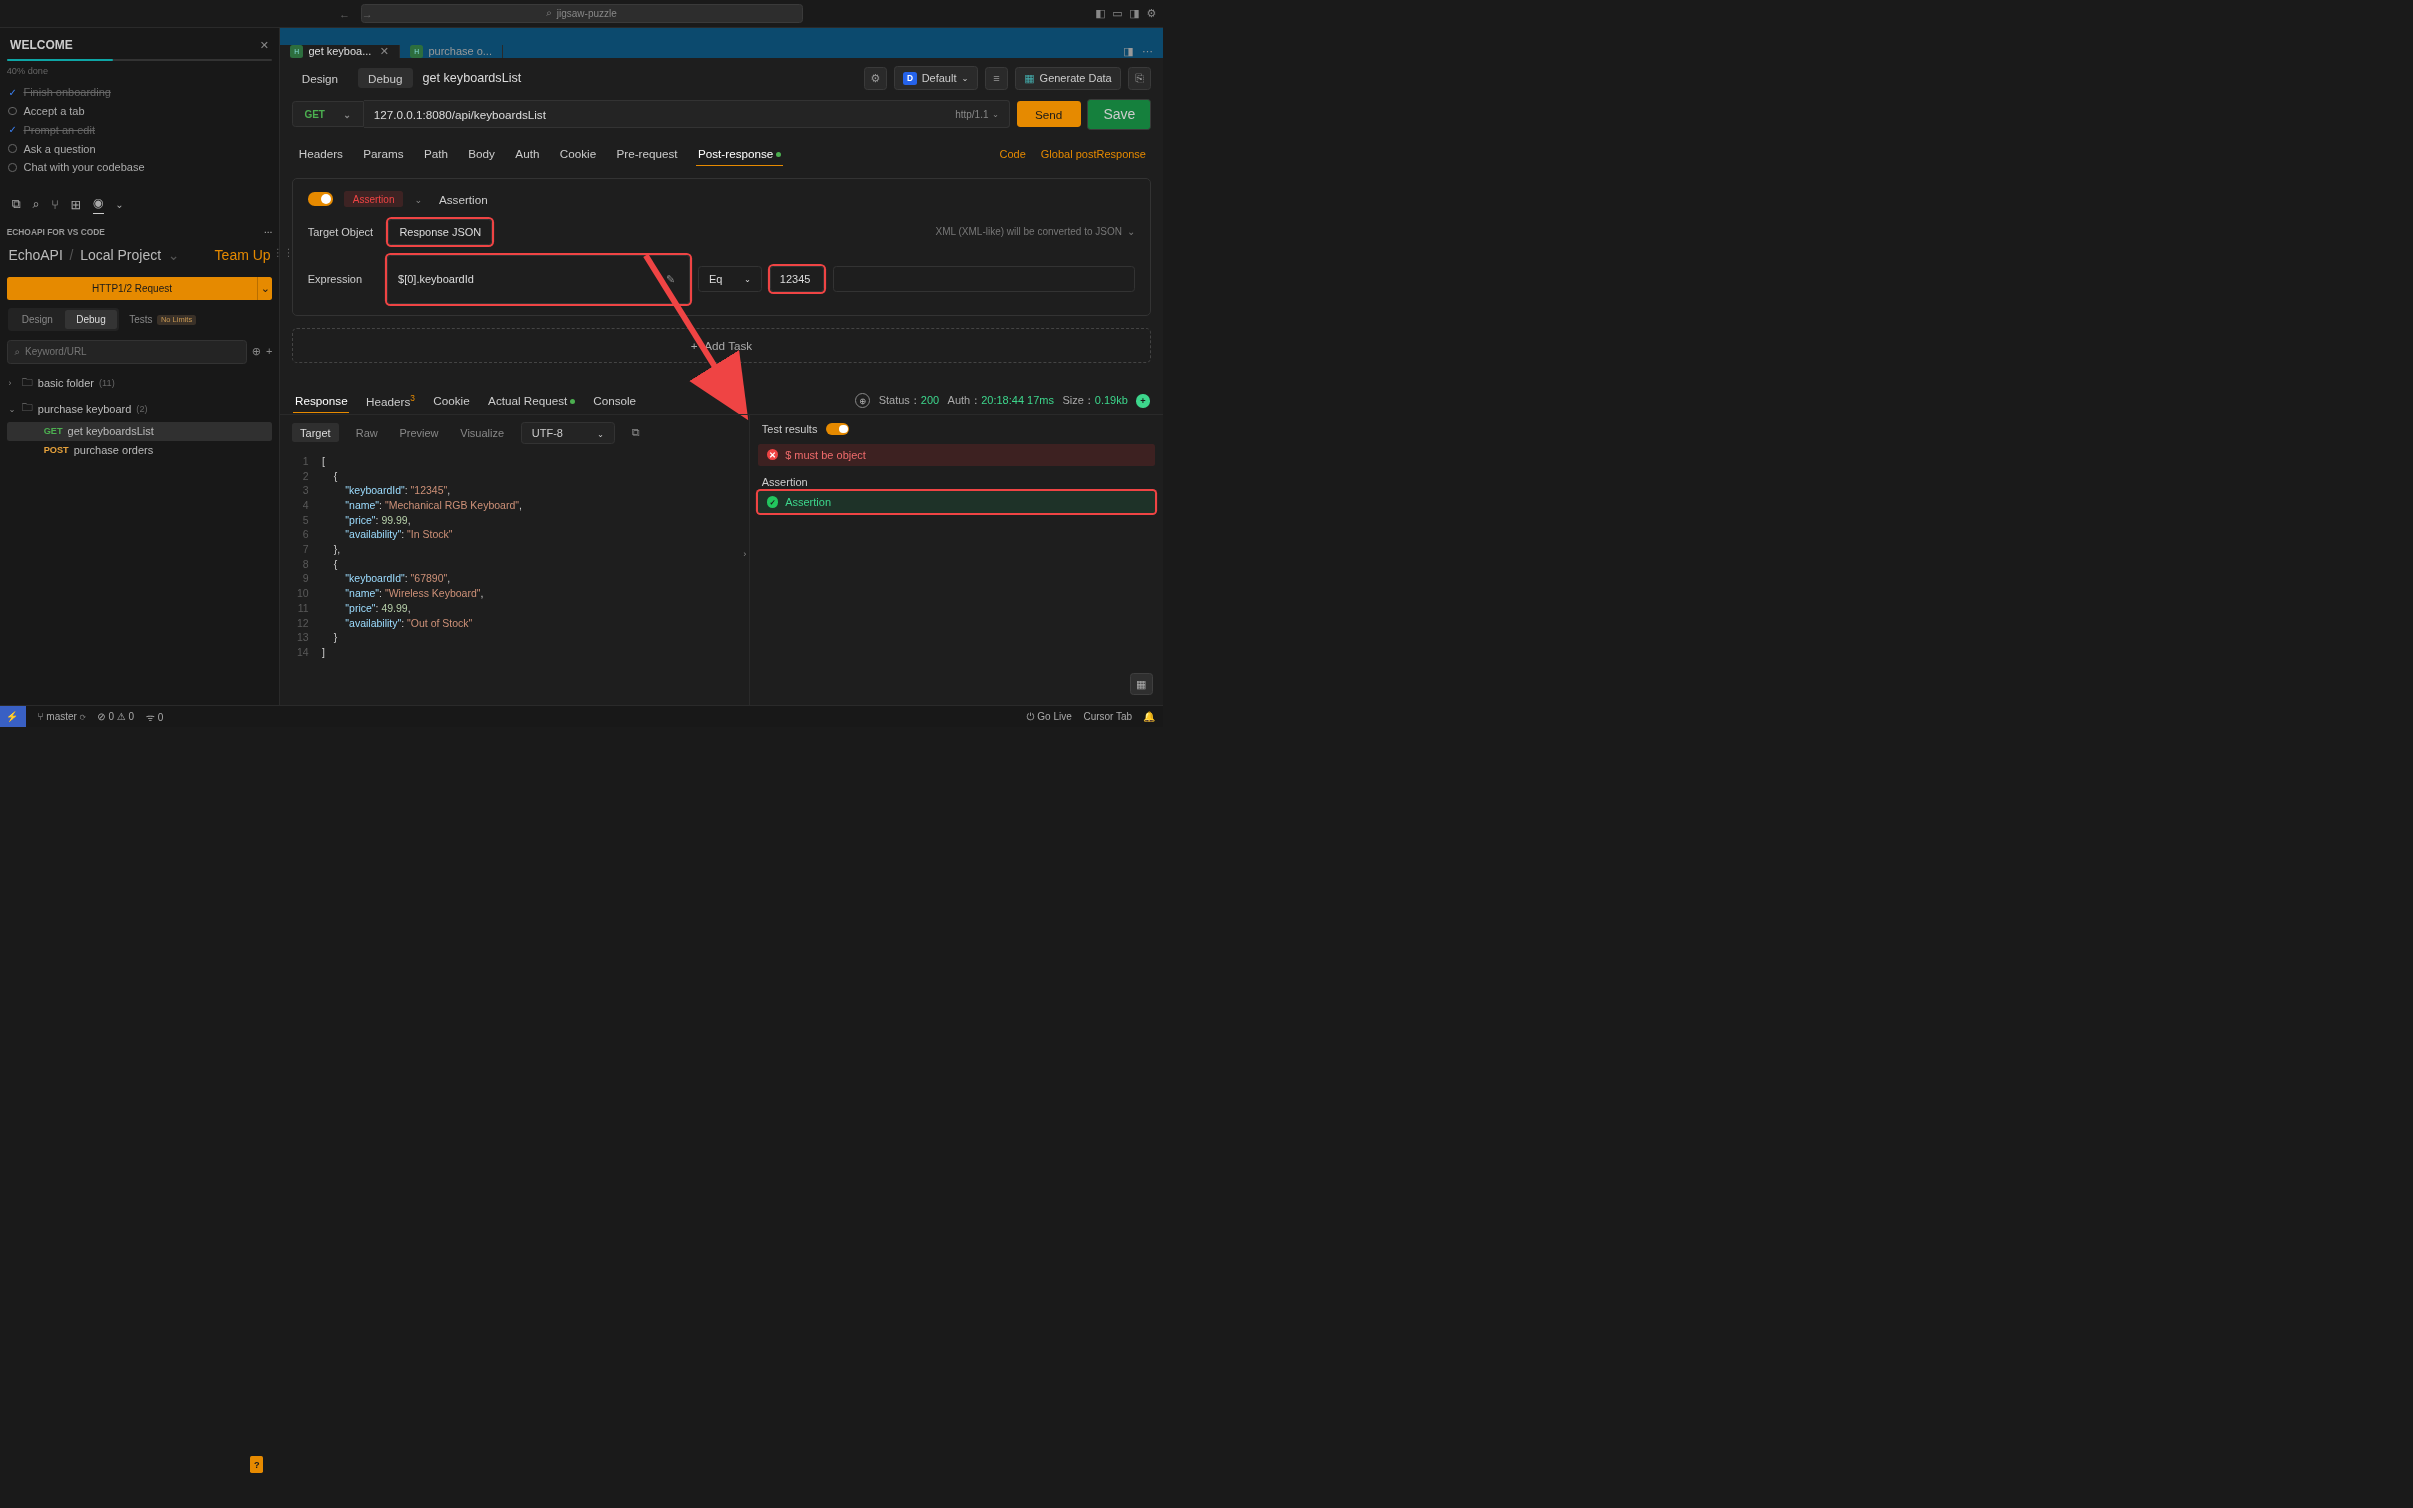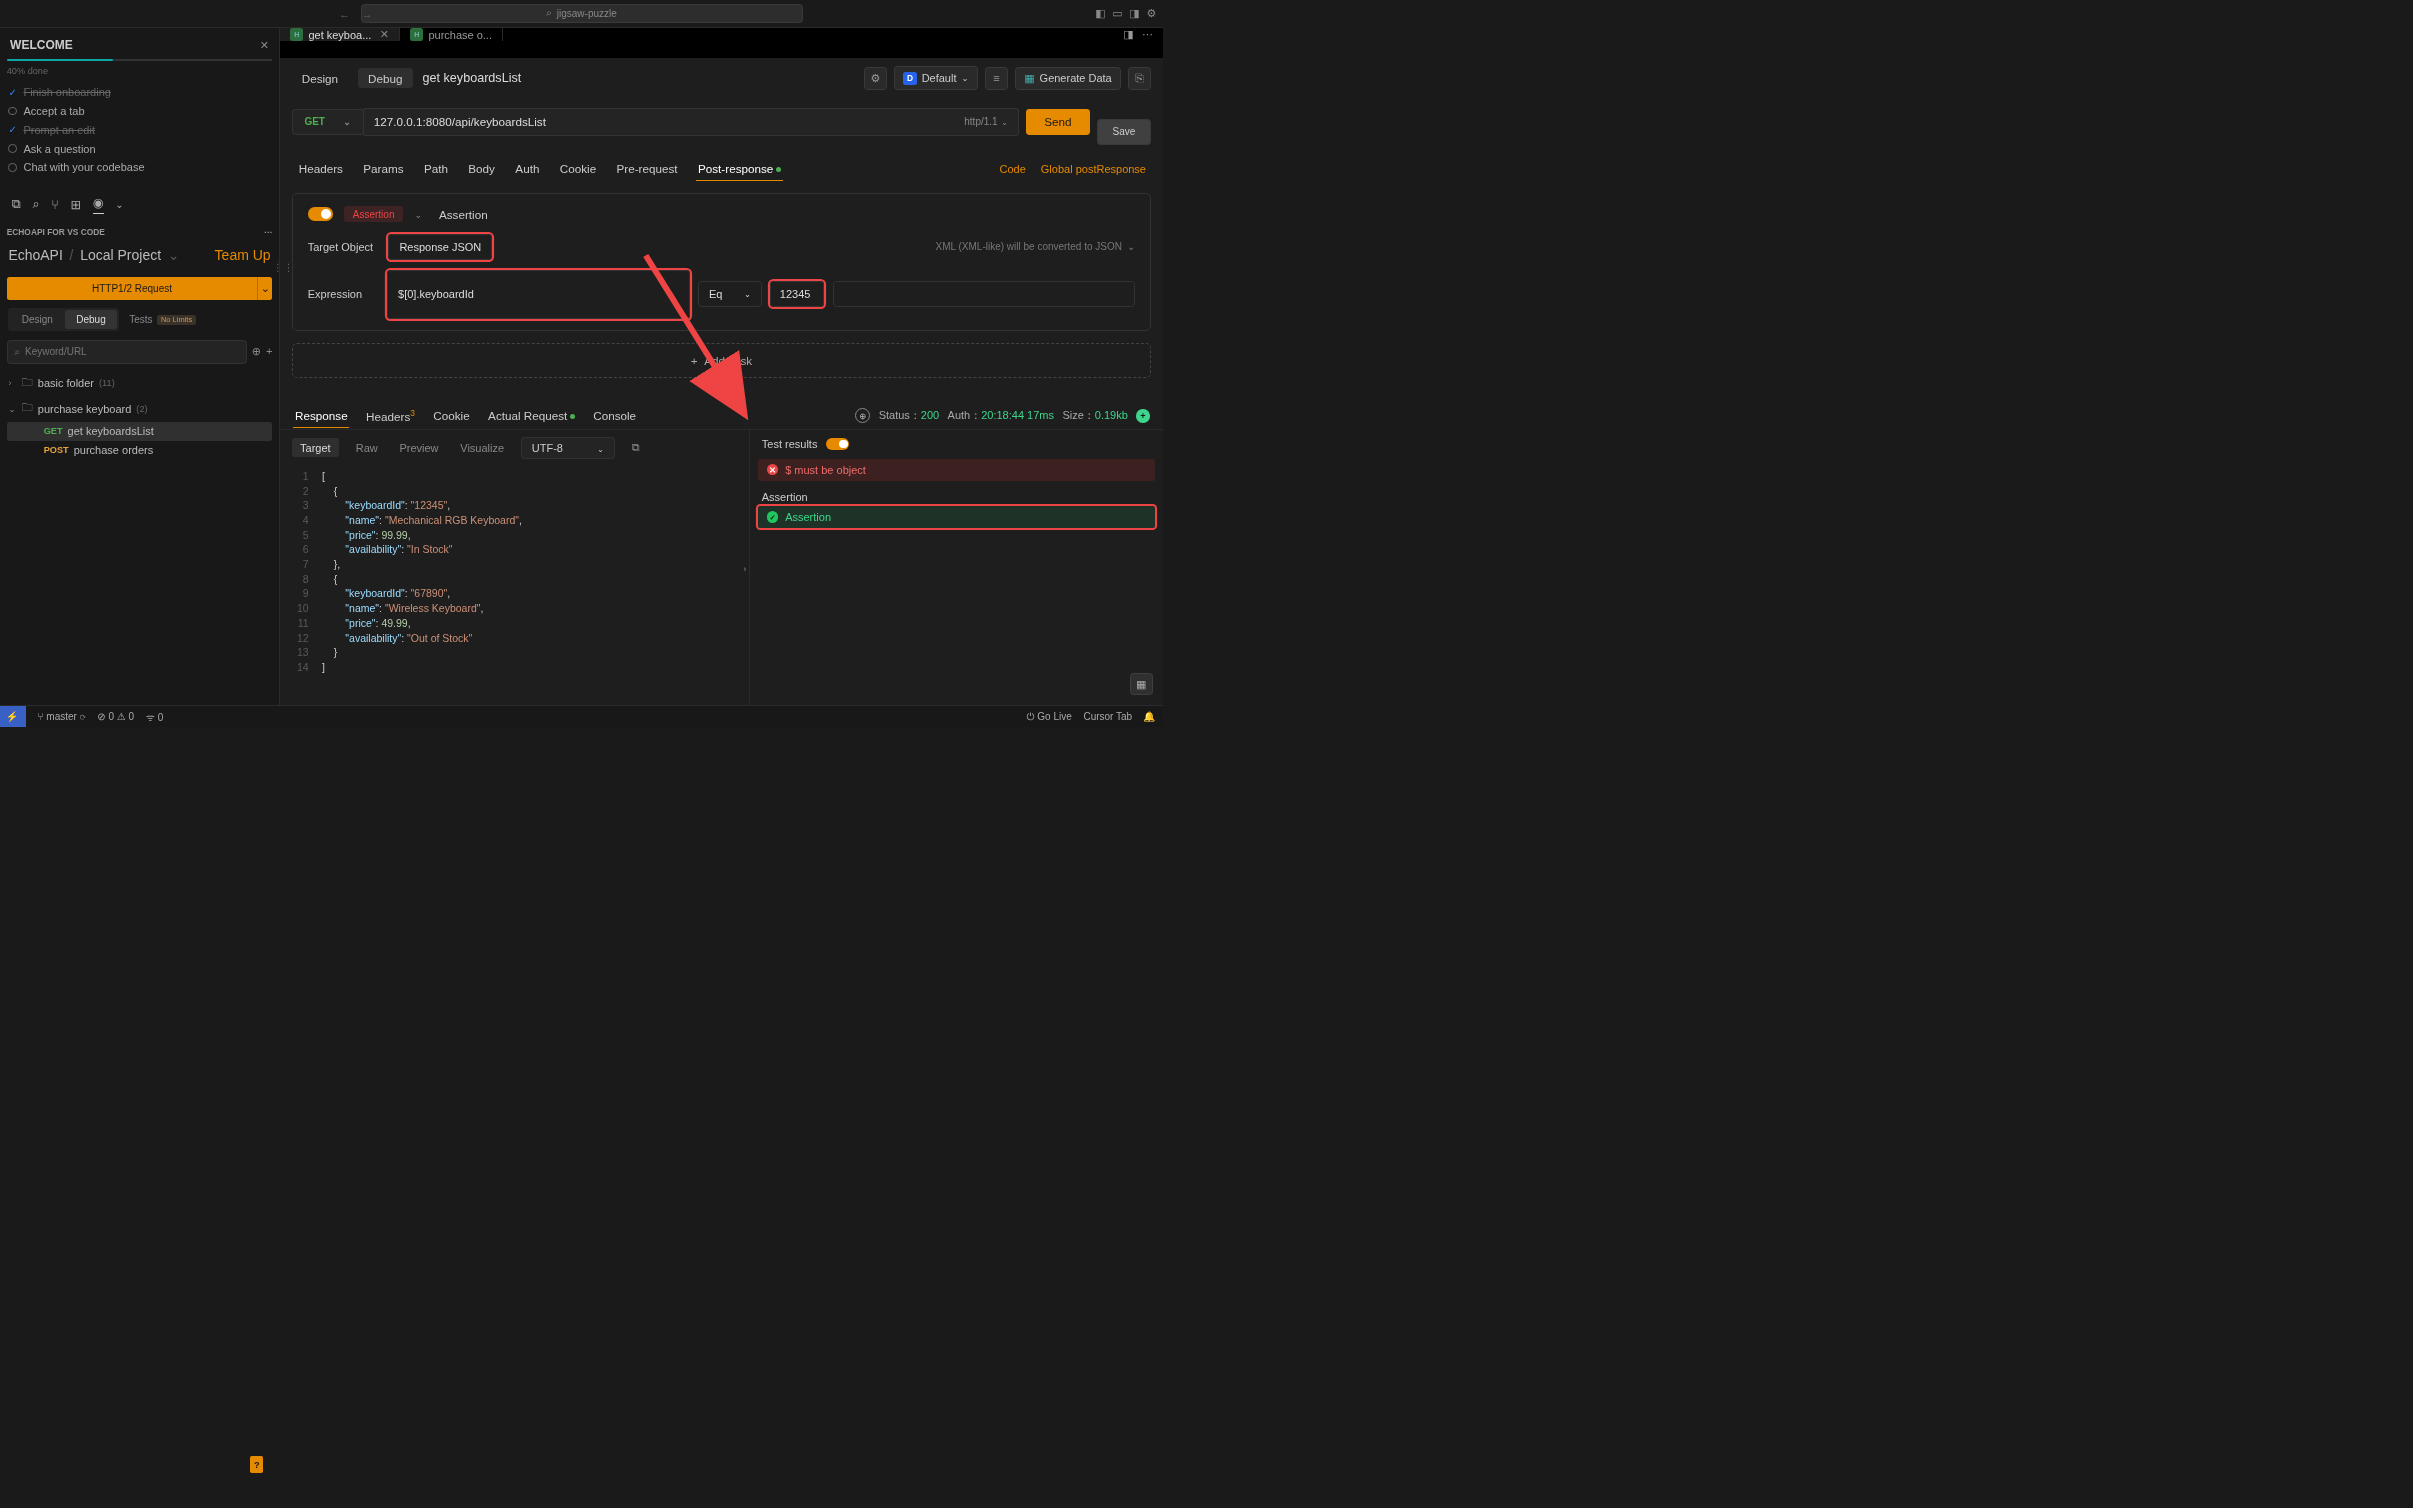--- a/index.html
+++ b/index.html
@@ -42,40 +42,40 @@
 .tree-row { display: flex; align-items: center; gap: 5px; padding: 3.4px 1.7px; }
 .tree-row.selected { background: #303030; border-radius: 2.5px; }
 .tree-indent2 { padding-left: 37px; }
 .chev { color: #888; font-size: 8.4px; width: 8.4px; }
 .fold-ico { color: #999; }
 .count { color: #666; font-size: 9.2px;}
 .method-get { color: #4caf50; font-weight: 600; font-size: 9.2px; }
 .method-post { color: #e6a23c; font-weight: 600; font-size: 9.2px; }
 .orange-sq { position: absolute; bottom: 35px; left: 250px; width: 13.4px; height: 17px; background: #e68a00; border-radius: 1.7px; color: #1a1a1a; font-size: 9.2px; display:flex;align-items:center;justify-content:center; font-weight:bold;}
 .content { flex: 1; background: #1e1e1e; display: flex; flex-direction: column; }
-.tabs { height: 30px; display: flex; align-items: flex-start; background: #000000; }
+.tabs { height: 30px; display: flex; align-items: flex-end; background: #0c4a6e; }
 .tab { display: flex; align-items: center; gap: 5px; padding: 0 10px; border-right: 0.8px solid #2a2a2a; font-size: 11px; color: #999; }
 .tab.active { background: #1e1e1e; color: #ddd; }
 .tab-ico { width: 13.4px; height: 13.4px; background: #2d6e3e; border-radius: 2.5px; display:flex;align-items:center;justify-content:center;font-size:6.7px;color:#8dd;}
 .tab-close { color: #888; margin-left: 3.4px;}
 .tabs-right { margin-left: auto; display: flex; align-items: center; gap: 8.4px; padding: 0 10px; color: #999; }
 .req-header { display: flex; align-items: center; gap: 10px; padding: 8.4px 11.7px; }
 .dd-pill { padding: 3.4px 10px; color: #ccc; font-size: 11.7px; }
 .dd-pill.active { background: #2f2f2f; border-radius: 3.4px;}
 .req-title { font-size: 12.6px; color: #ddd; }
 .rh-right { margin-left: auto; display: flex; gap: 6.7px; align-items: center;}
 .rh-btn { background: #2a2a2a; border: 0.8px solid #3a3a3a; border-radius: 3.4px; padding: 4.2px 8.4px; display: flex; align-items:center; gap:5px; color:#ccc; font-size:11px;}
 .sq-btn { width:23.5px; height:23.5px; background:#2a2a2a; border:0.8px solid #3a3a3a; border-radius:3.4px; display:flex;align-items:center;justify-content:center;color:#999;font-size:11px;}
 .d-badge { width:13.4px;height:13.4px;background:#2563eb;border-radius:2.5px;color:#fff;font-size:8.4px;display:flex;align-items:center;justify-content:center;font-weight:bold;}
 .urlbar { display: flex; gap: 6.7px; padding: 0 11.7px 8.4px; align-items: center;}
 .method-sel { background: #242424; border: 0.8px solid #333; border-radius: 3.4px 0 0 3.4px; padding: 6.7px 11.7px; display:flex;align-items:center;gap:18.4px;color:#4caf50;font-weight:600;font-size:10px;}
 .url-inp { flex:1; background: #242424; border: 0.8px solid #333; border-left:none; border-radius: 0 3.4px 3.4px 0; padding: 6.7px 10px; color: #ddd; font-size: 11.7px; display:flex;align-items:center;justify-content:space-between; margin-left:-6.7px;}
 .http-ver { color:#888; font-size:10px; display:flex;align-items:center;gap:3.4px;}
 .send-btn { background:#e68a00; color:#1a1a1a; border-radius:3.4px; padding: 6.7px 18.4px; font-weight:500; font-size:11.7px;}
-.save-btn { background:#404040; border:0.8px solid #3a3a3a; border-radius:3.4px; padding: 6.7px 15px; color:#ccc; font-size:10px;margin-top:20px;}
+.save-btn { background:#15803d; border:0.8px solid #3a3a3a; border-radius:3.4px; padding: 6.7px 15px; color:#ccc; font-size:14px;}
 .subtabs { display:flex; gap:17px; padding: 3.4px 17px 0; border-bottom: 0.8px solid transparent; align-items:center;}
 .subtab { padding: 5px 1.7px; color:#ccc; font-size:11.7px; border-bottom: 1.7px solid transparent;}
 .subtab.active { color:#fff; border-bottom: 1.7px solid #e68a00;}
 .dot-ind { width:5px;height:5px;background:#4caf50;border-radius:50%;display:inline-block;margin-left:2.5px;vertical-align:middle;}
 .subtabs-right { margin-left:auto; display:flex; gap:15px; color:#e68a00; font-size:11px;}
 .assert-panel { margin: 11.7px 11.7px 0; border: 0.8px solid #333; border-radius: 5px; padding: 11.7px 15px; position: relative;}
 .assert-row1 { display:flex; align-items:center; gap:11.7px; margin-bottom:11.7px;}
 .toggle-on { width:25px;height:13.4px;background:#e68a00;border-radius:6.7px;position:relative;}
 .toggle-on::after{content:'';position:absolute;right:1.7px;top:1.7px;width:10px;height:10px;background:#fff;border-radius:50%;}
 .assert-badge { background: rgba(239,68,68,.15); color:#ef4444; font-size:10px; padding: 2.5px 8.4px; border-radius: 2.5px;}

